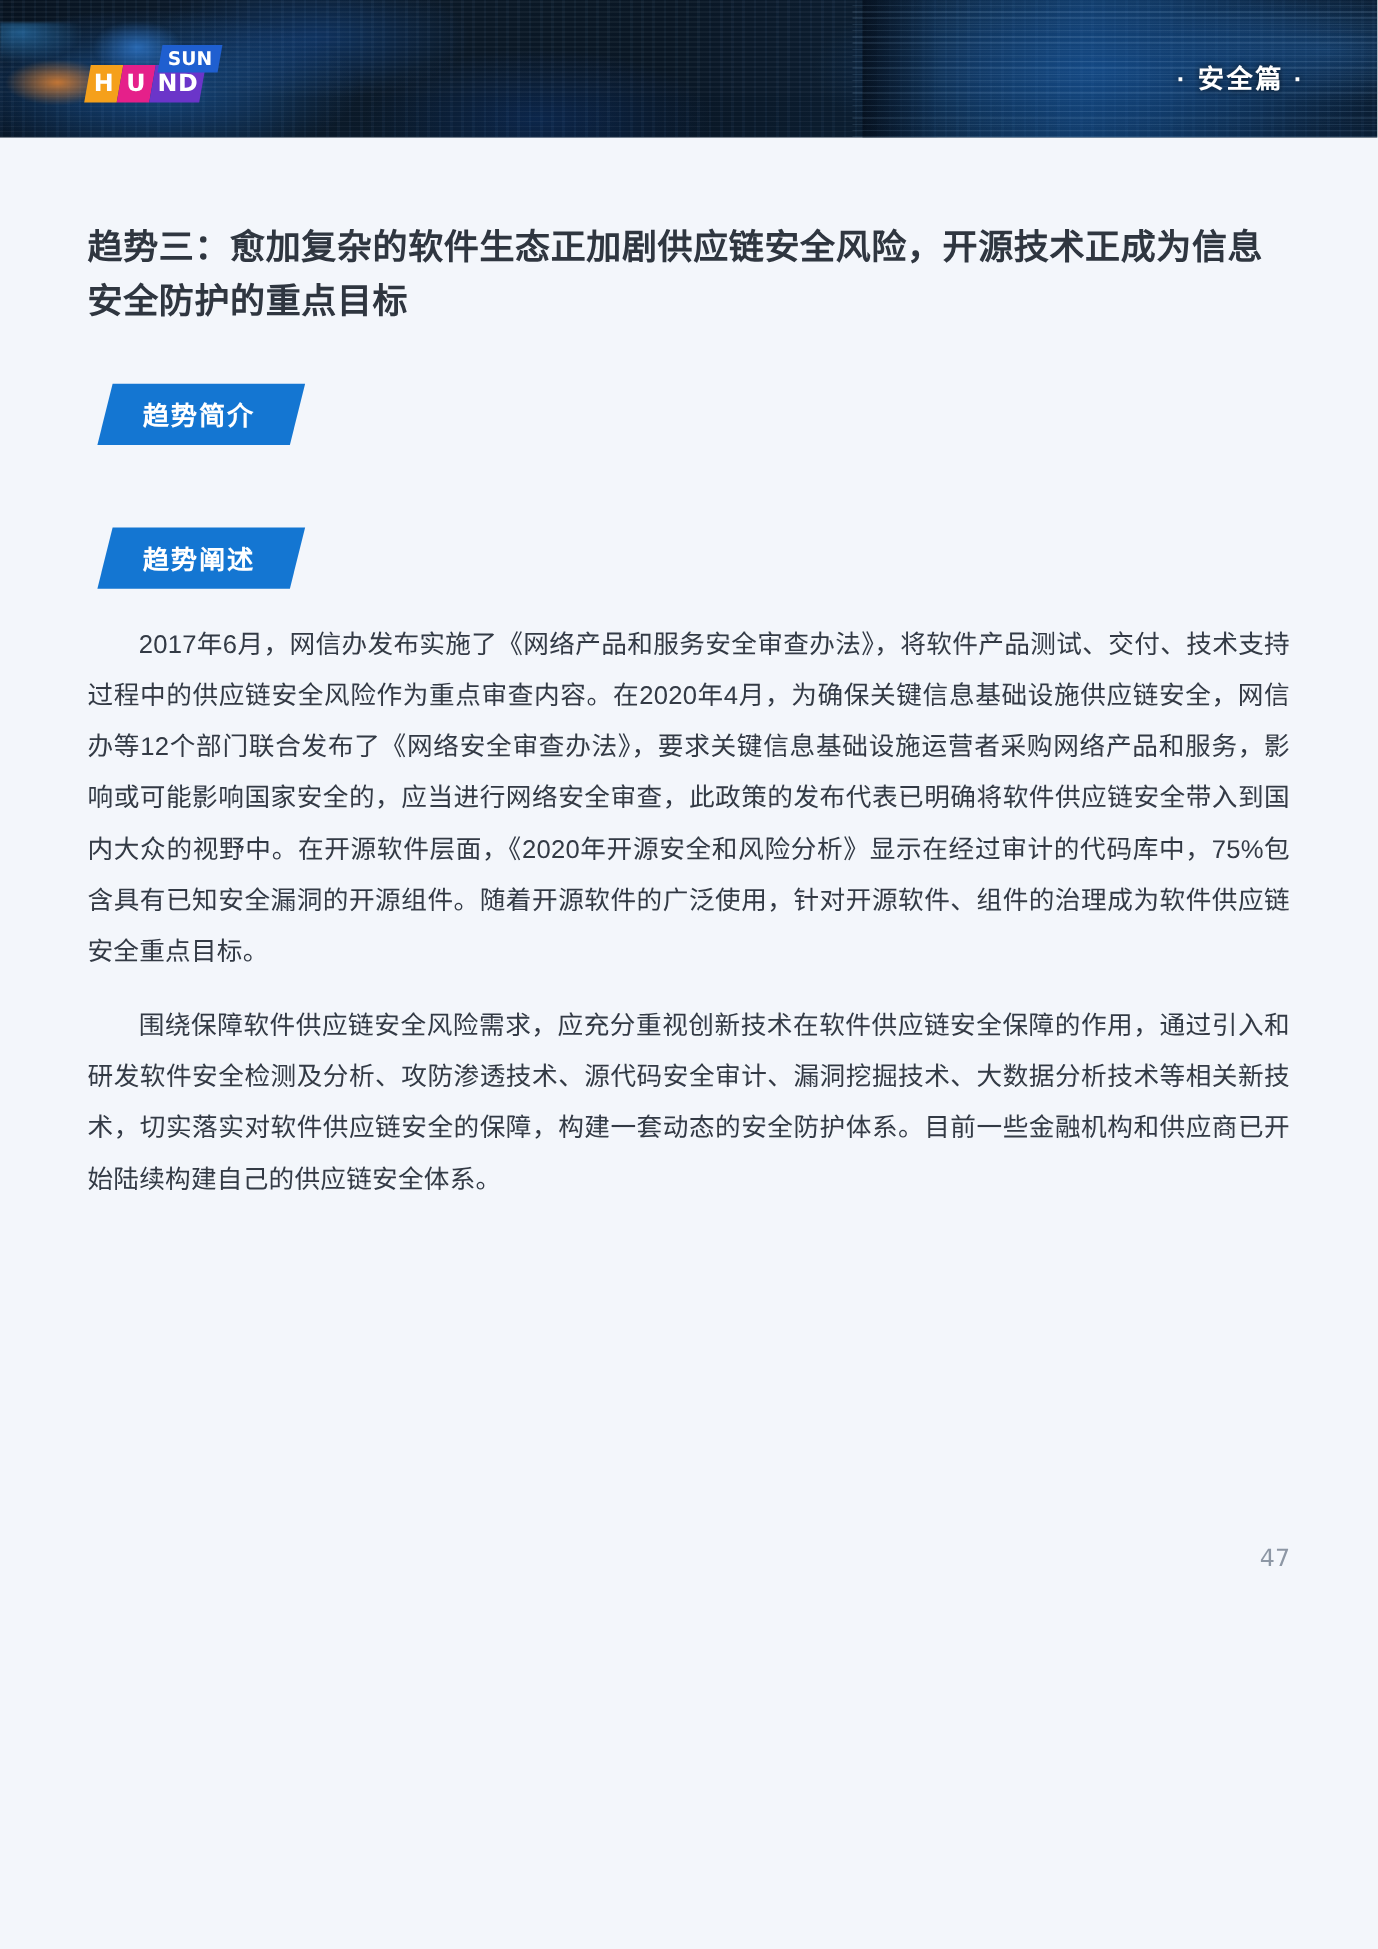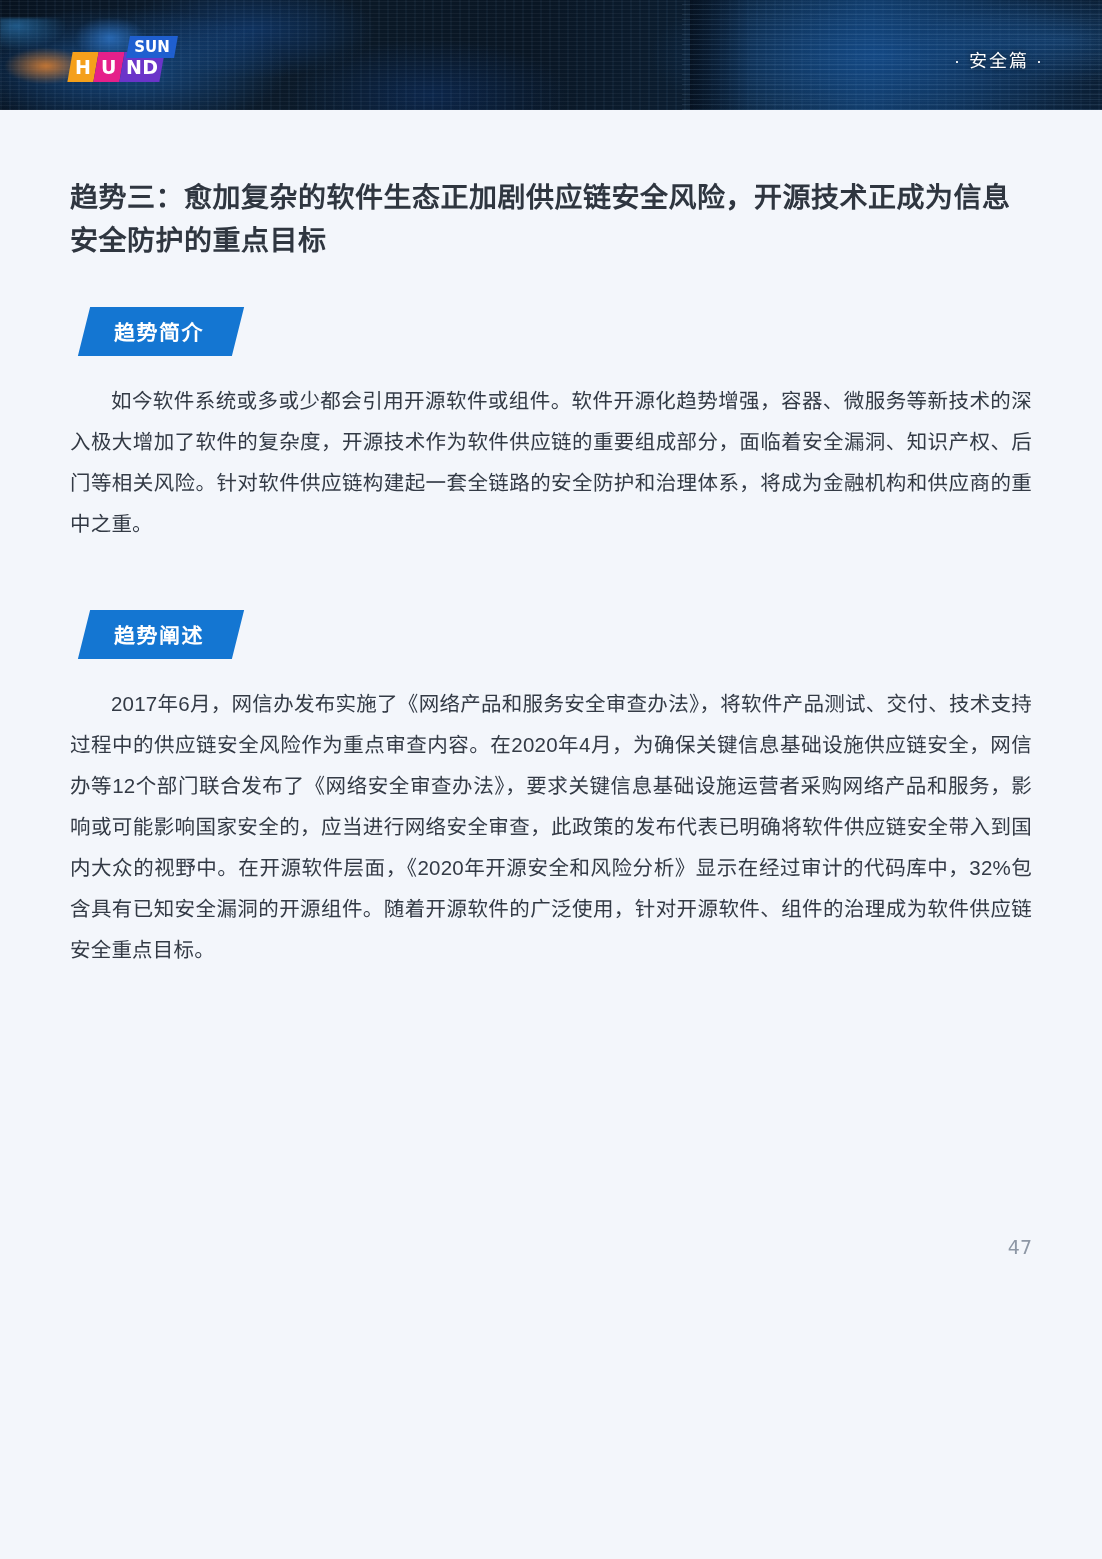--- a/index.html
+++ b/index.html
@@ -140,22 +140,22 @@
     color: #e8eef6;
     margin: 0 8px;
     font-size: 22px;
   }
 
   .header-section {
     position: absolute;
     right: 58px;
     top: 46px;
     color: #ffffff;
-    font-size: 18px;
-    font-weight: 400;
+    font-size: 21px;
+    font-weight: 700;
     letter-spacing: 2px;
     z-index: 4;
     text-shadow: 0 0 6px rgba(0,0,0,.7);
     white-space: nowrap;
     text-align: right;
   }
 
   
   .content {
     position: absolute;
@@ -251,27 +251,27 @@
 
   <div class="content">
 
     <h1 class="doc-title">趋势三：愈加复杂的软件生态正加剧供应链安全风险，开源技术正成为信息安全防护的重点目标</h1>
 
     <div class="badge-row">
       <div class="badge">
         <span>趋势简介</span>
       </div>
     </div>
-    <p class="para">如今软件系统或多或少都会引用开源软件或组件。软件开源化趋势增强，容器、微服务等新技术的深入极大增加了软件的复杂度，开源技术作为软件供应链的重要组成部分，面临着安全漏洞、知识产权、后门等相关风险。针对软件供应链构建起一套全链路的安全防护和治理体系，将成为金融机构和供应商的重中之重。</p>
 
     <div class="section-gap"></div>
 
     <div class="badge-row">
       <div class="badge">
         <span>趋势阐述</span>
       </div>
     </div>
-    <p class="para">2017年6月，网信办发布实施了《网络产品和服务安全审查办法》，将软件产品测试、交付、技术支持过程中的供应链安全风险作为重点审查内容。在2020年4月，为确保关键信息基础设施供应链安全，网信办等12个部门联合发布了《网络安全审查办法》，要求关键信息基础设施运营者采购网络产品和服务，影响或可能影响国家安全的，应当进行网络安全审查，此政策的发布代表已明确将软件供应链安全带入到国内大众的视野中。在开源软件层面，《2020年开源安全和风险分析》显示在经过审计的代码库中，32%包含具有已知安全漏洞的开源组件。随着开源软件的广泛使用，针对开源软件、组件的治理成为软件供应链安全重点目标。</p>
+    <p class="para">2017年6月，网信办发布实施了《网络产品和服务安全审查办法》，将软件产品测试、交付、技术支持过程中的供应链安全风险作为重点审查内容。在2020年4月，为确保关键信息基础设施供应链安全，网信办等12个部门联合发布了《网络安全审查办法》，要求关键信息基础设施运营者采购网络产品和服务，影响或可能影响国家安全的，应当进行网络安全审查，此政策的发布代表已明确将软件供应链安全带入到国内大众的视野中。在开源软件层面，《2020年开源安全和风险分析》显示在经过审计的代码库中，75%包含具有已知安全漏洞的开源组件。随着开源软件的广泛使用，针对开源软件、组件的治理成为软件供应链安全重点目标。</p>
+    <p class="para tight">围绕保障软件供应链安全风险需求，应充分重视创新技术在软件供应链安全保障的作用，通过引入和研发软件安全检测及分析、攻防渗透技术、源代码安全审计、漏洞挖掘技术、大数据分析技术等相关新技术，切实落实对软件供应链安全的保障，构建一套动态的安全防护体系。目前一些金融机构和供应商已开始陆续构建自己的供应链安全体系。</p>
 
     <div class="page-number">47</div>
   </div>
 
 </div>
 
 </body></html>

